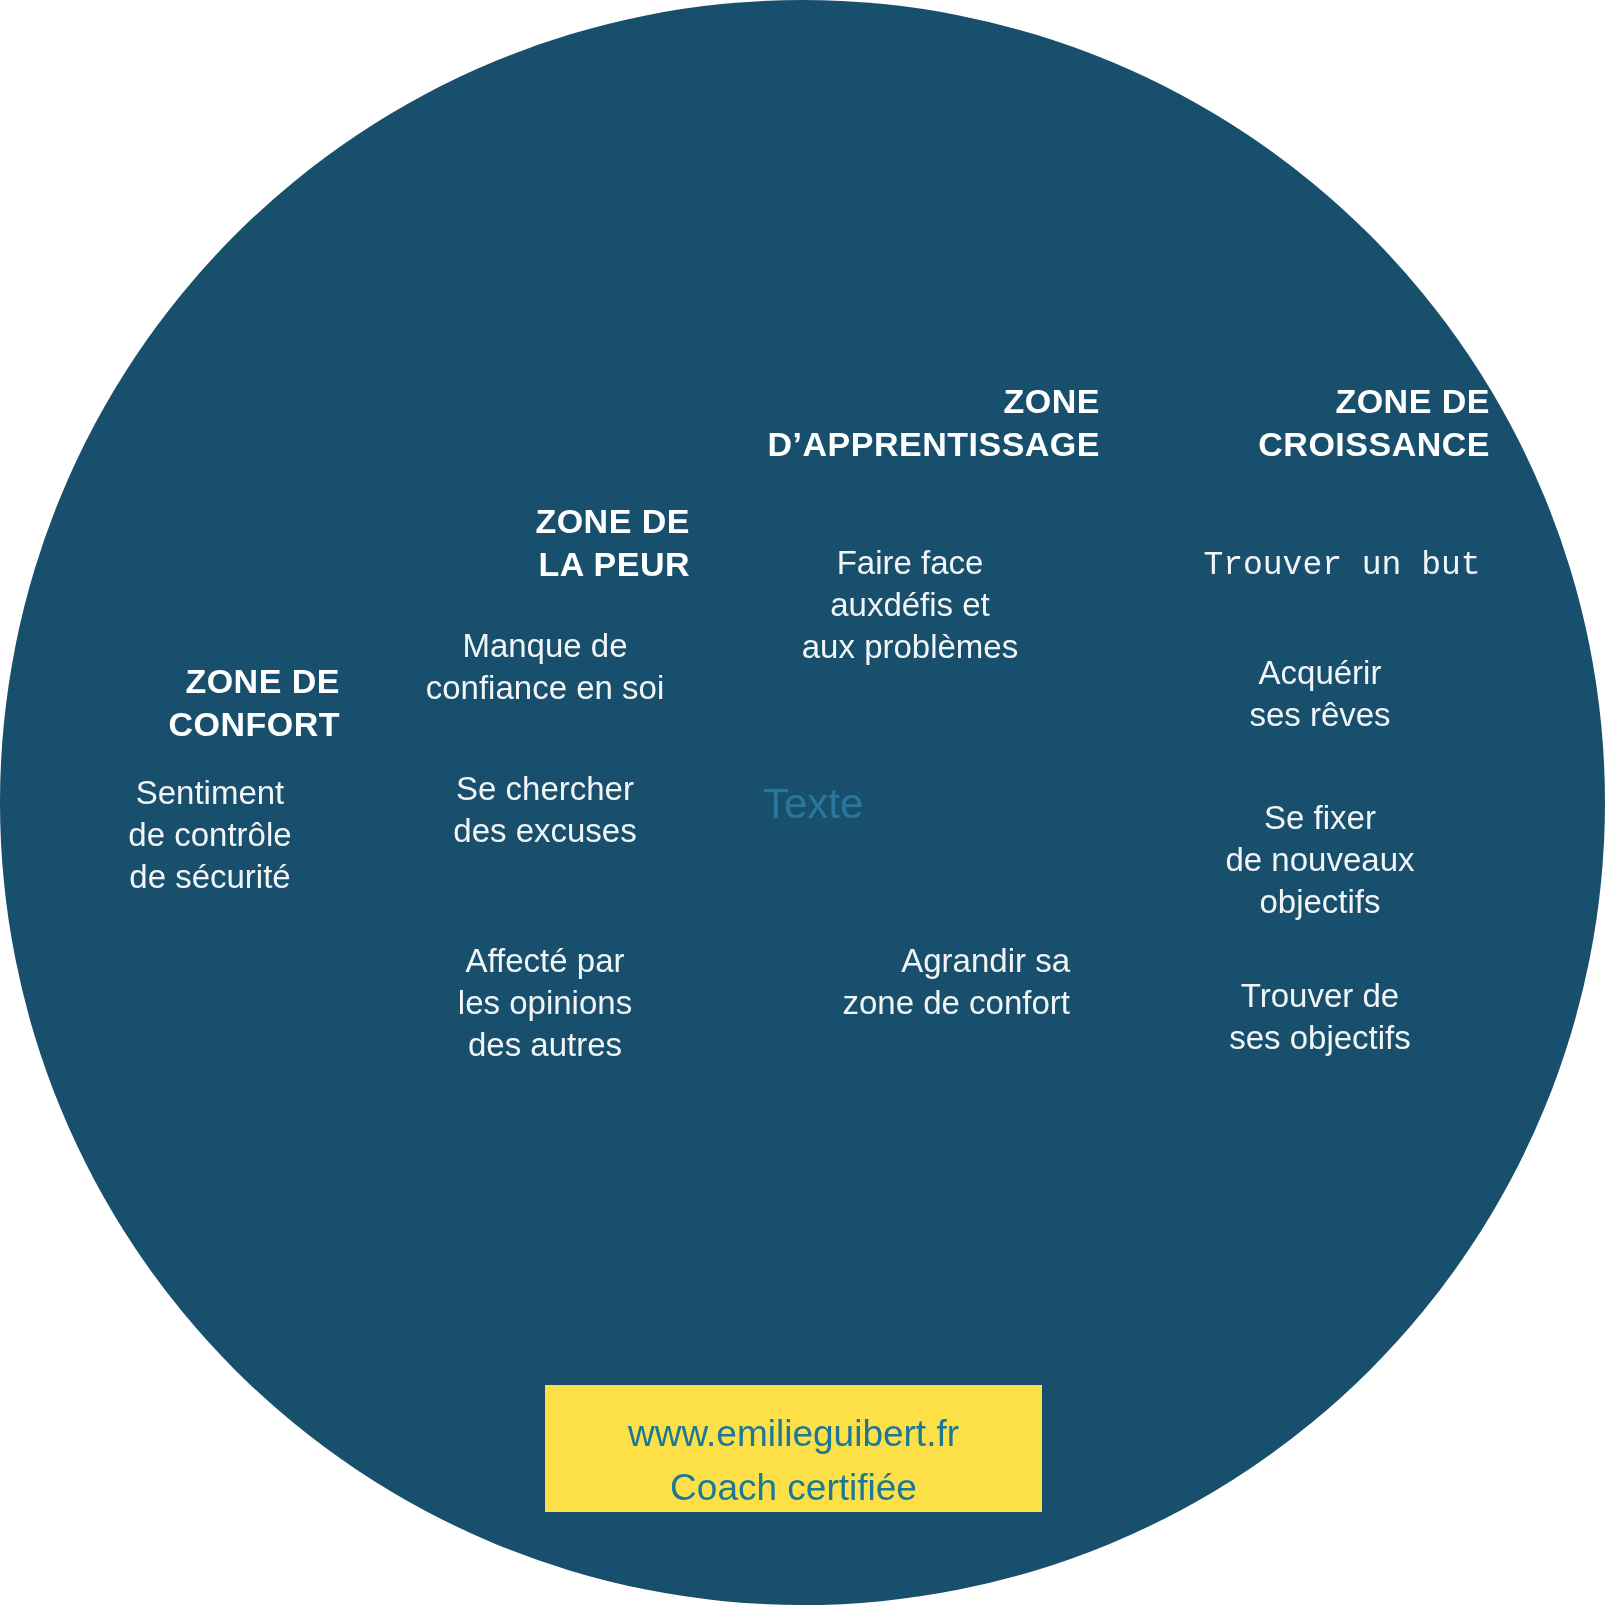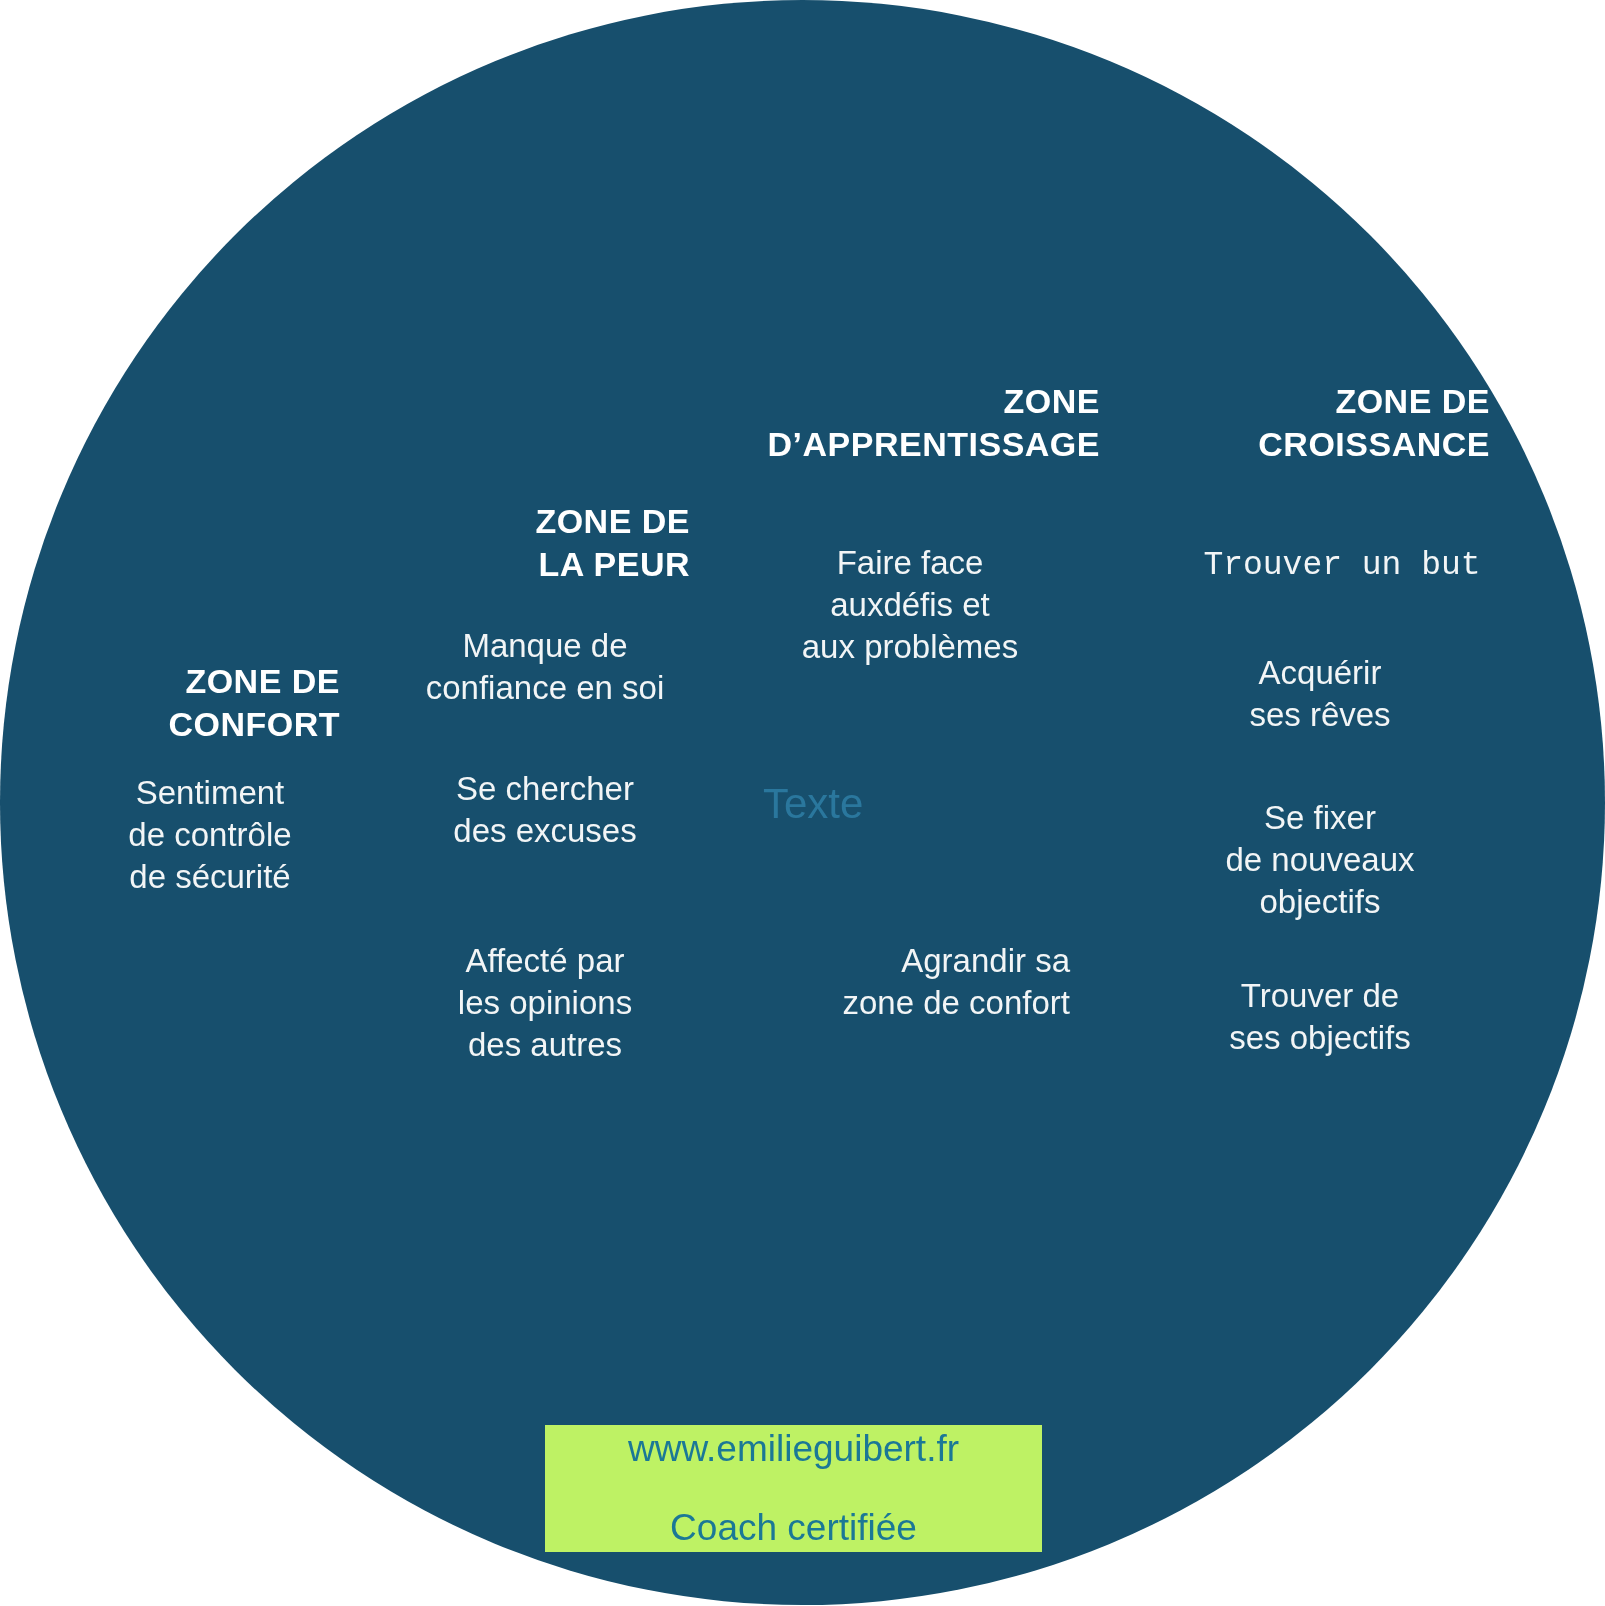--- a/index.html
+++ b/index.html
@@ -69,27 +69,26 @@
     white-space: nowrap;
     margin-left: 8px;
   }
   
   .badge {
     position: absolute;
     left: 545px;
     top: 1385px;
     width: 497px;
     height: 127px;
-    background: #bef264;
+    background: #fde047;
     display: flex;
     flex-direction: column;
     align-items: center;
-    justify-content: space-between;
+    justify-content: flex-end;
     gap: 6px;
-    margin-top: 40px;
   }
   .badge-line {
     color: #1b7896;
     font-size: 37px;
     line-height: 1.3;
     white-space: nowrap;
   }
 </style>
 </head>
 <body>

